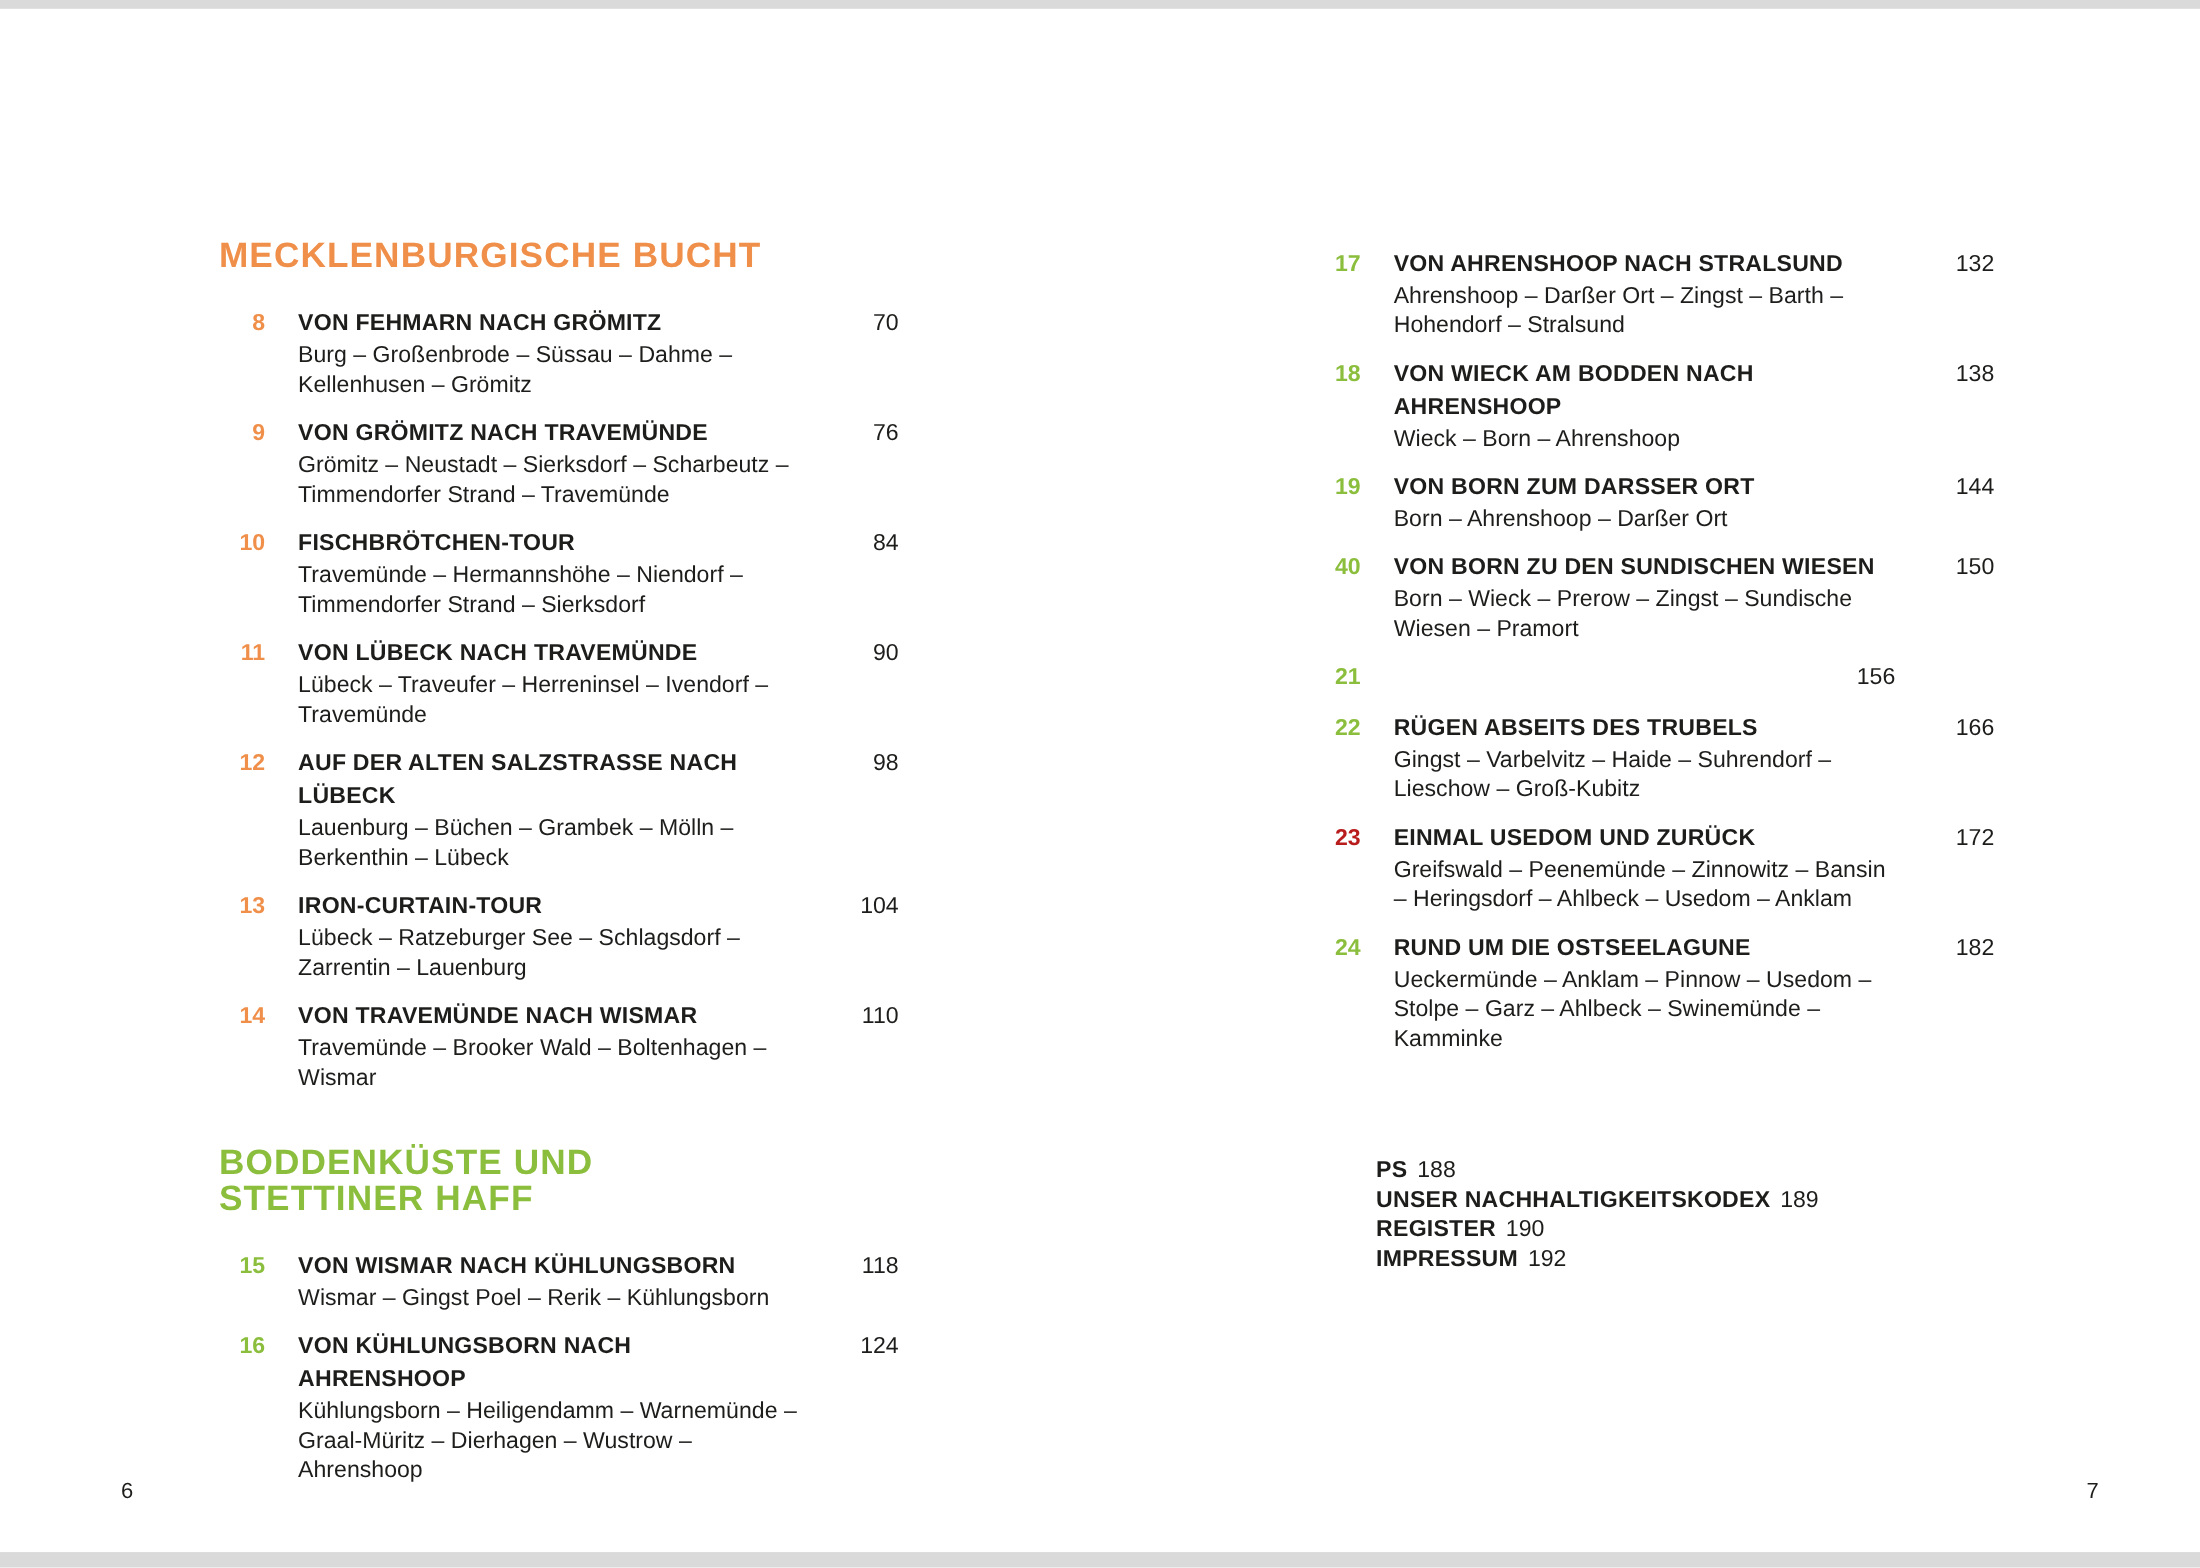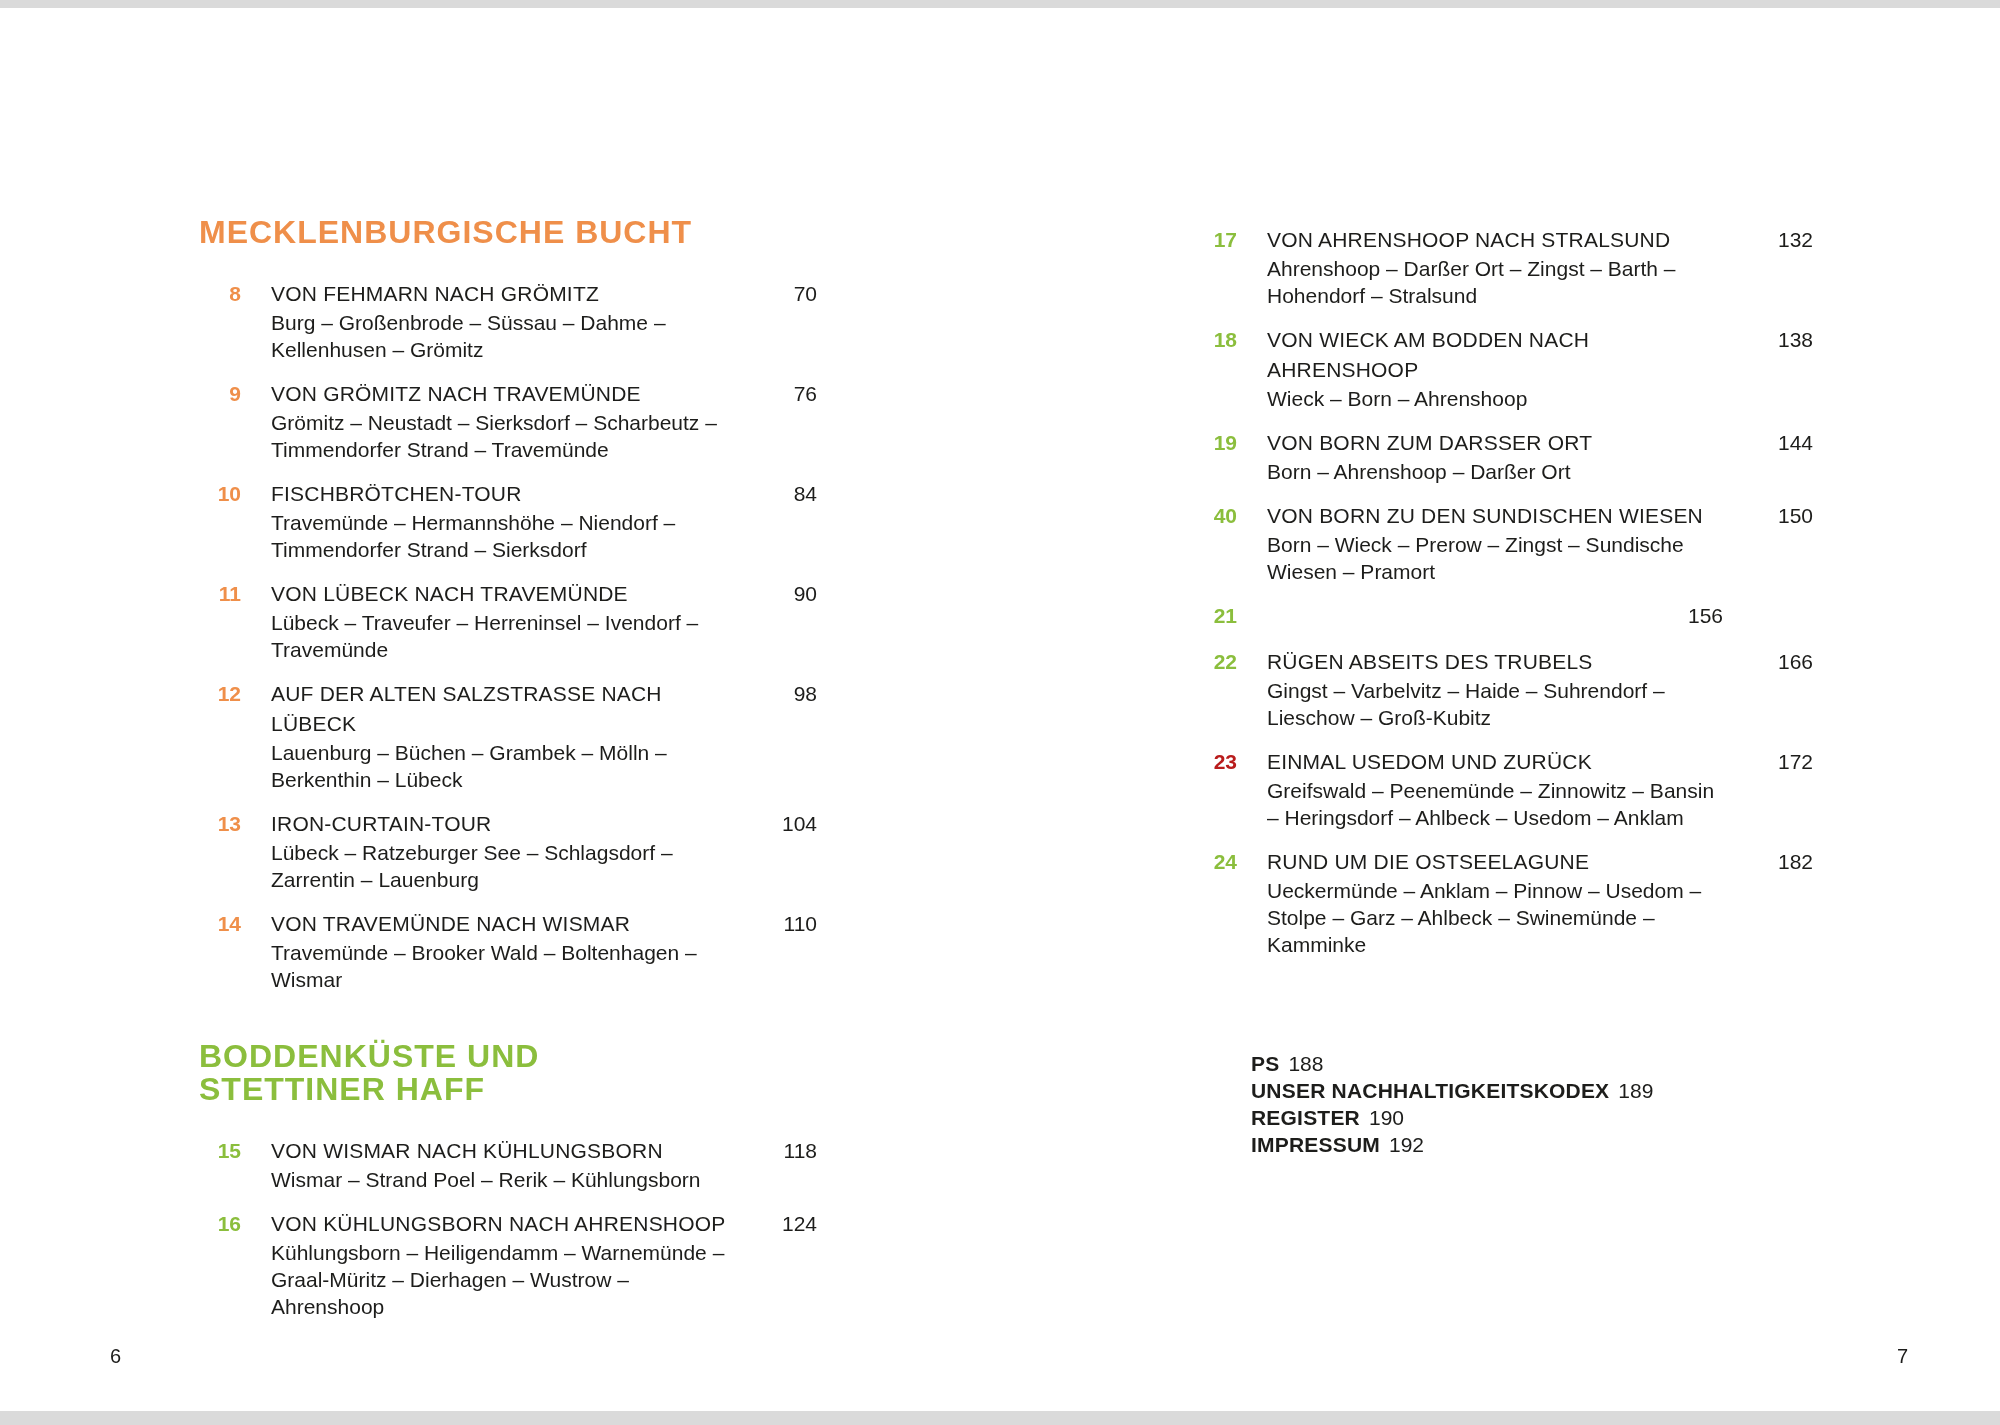--- a/index.html
+++ b/index.html
@@ -34,21 +34,21 @@
     column-gap: 30px;
     margin-bottom: 16px;
   }
   .entry-num {
     text-align: right;
     font-weight: bold;
     font-size: 21px;
     line-height: 30px;
   }
   .entry-title {
-    font-weight: normal;
+    font-weight: bold;
     font-size: 21px;
     line-height: 30px;
     letter-spacing: 0.2px;
   }
   .entry-route {
     font-size: 21px;
     line-height: 27px;
   }
   .entry-page {
     text-align: right;
@@ -132,21 +132,21 @@
       <div class="entry-page">110</div>
     </div>
     <div class="section-heading heading-gap" style="color: rgb(139, 190, 61);">
       <div class="heading-line">BODDENKÜSTE UND</div>
       <div class="heading-line">STETTINER HAFF</div>
     </div>
     <div class="entry">
       <div class="entry-num" style="color: rgb(139, 190, 61);">15</div>
       <div class="entry-main">
         <div class="entry-title">VON WISMAR NACH KÜHLUNGSBORN</div>
-        <div class="entry-route">Wismar – Strand Poel – Rerik – Kühlungsborn</div>
+        <div class="entry-route">Wismar – Gingst Poel – Rerik – Kühlungsborn</div>
       </div>
       <div class="entry-page">118</div>
     </div>
     <div class="entry">
       <div class="entry-num" style="color: rgb(139, 190, 61);">16</div>
       <div class="entry-main">
         <div class="entry-title">VON KÜHLUNGSBORN NACH AHRENSHOOP</div>
         <div class="entry-route">Kühlungsborn – Heiligendamm – Warnemünde – Graal-Müritz – Dierhagen – Wustrow – Ahrenshoop</div>
       </div>
       <div class="entry-page">124</div>

